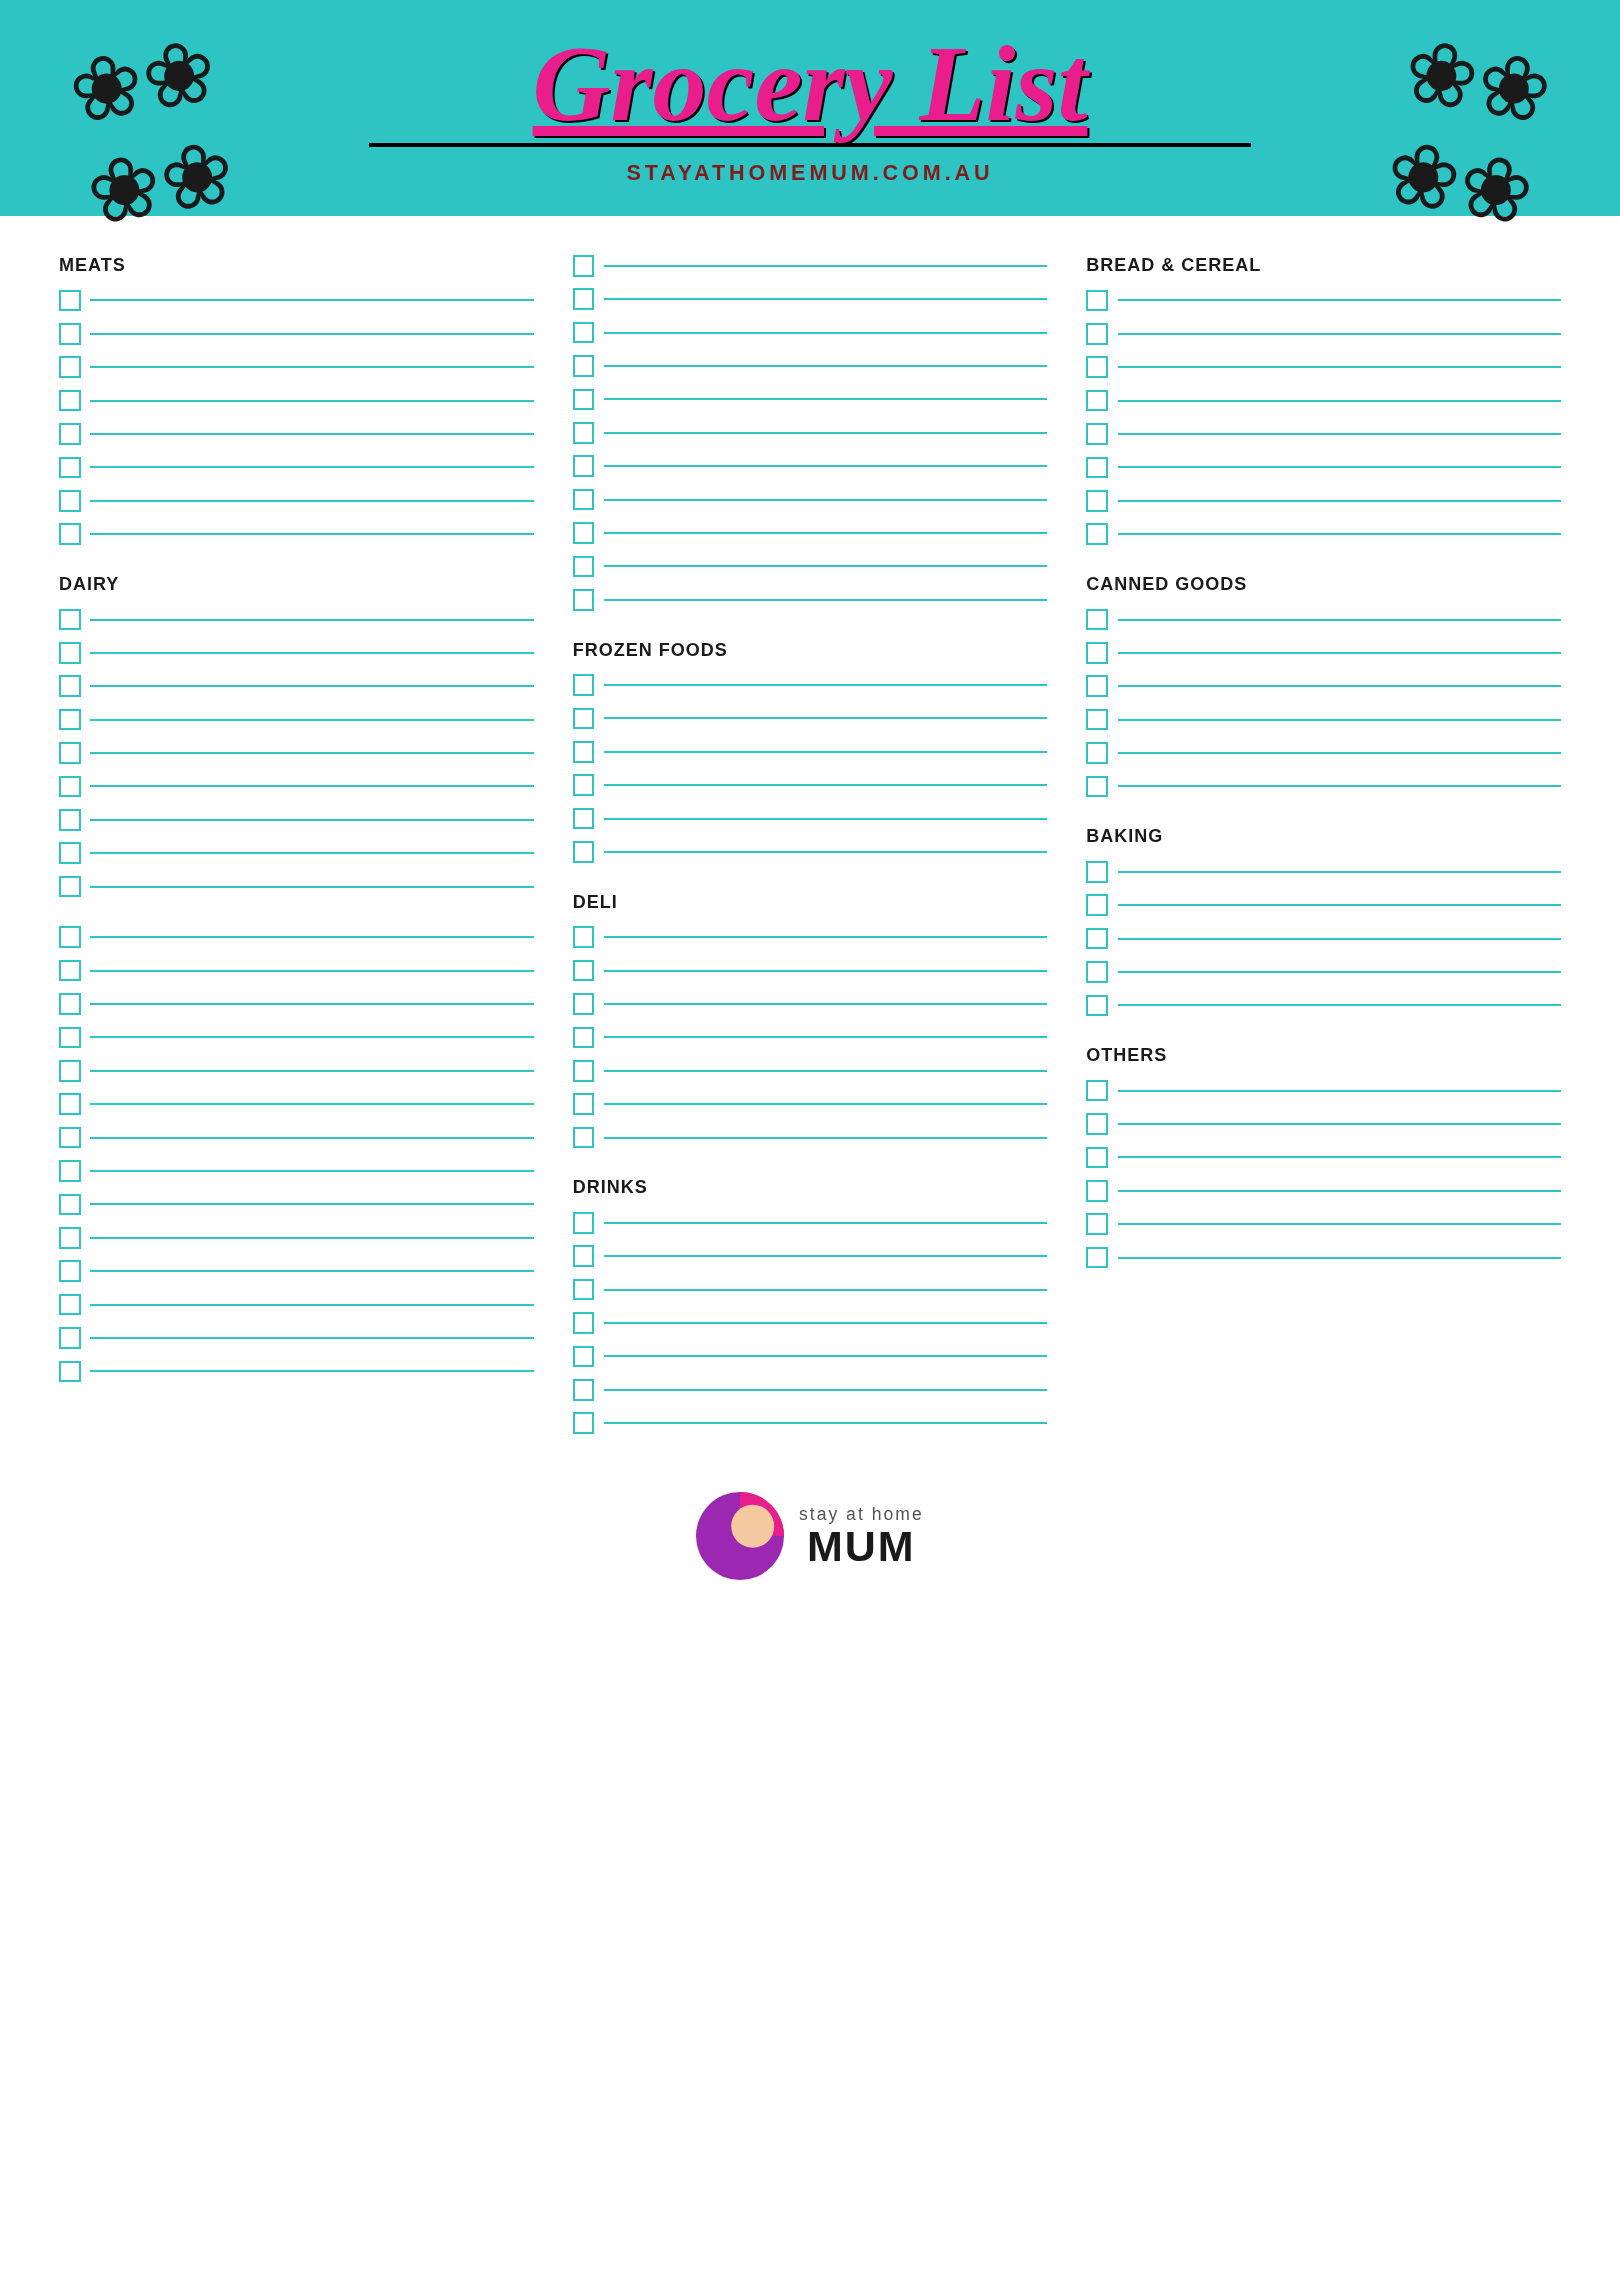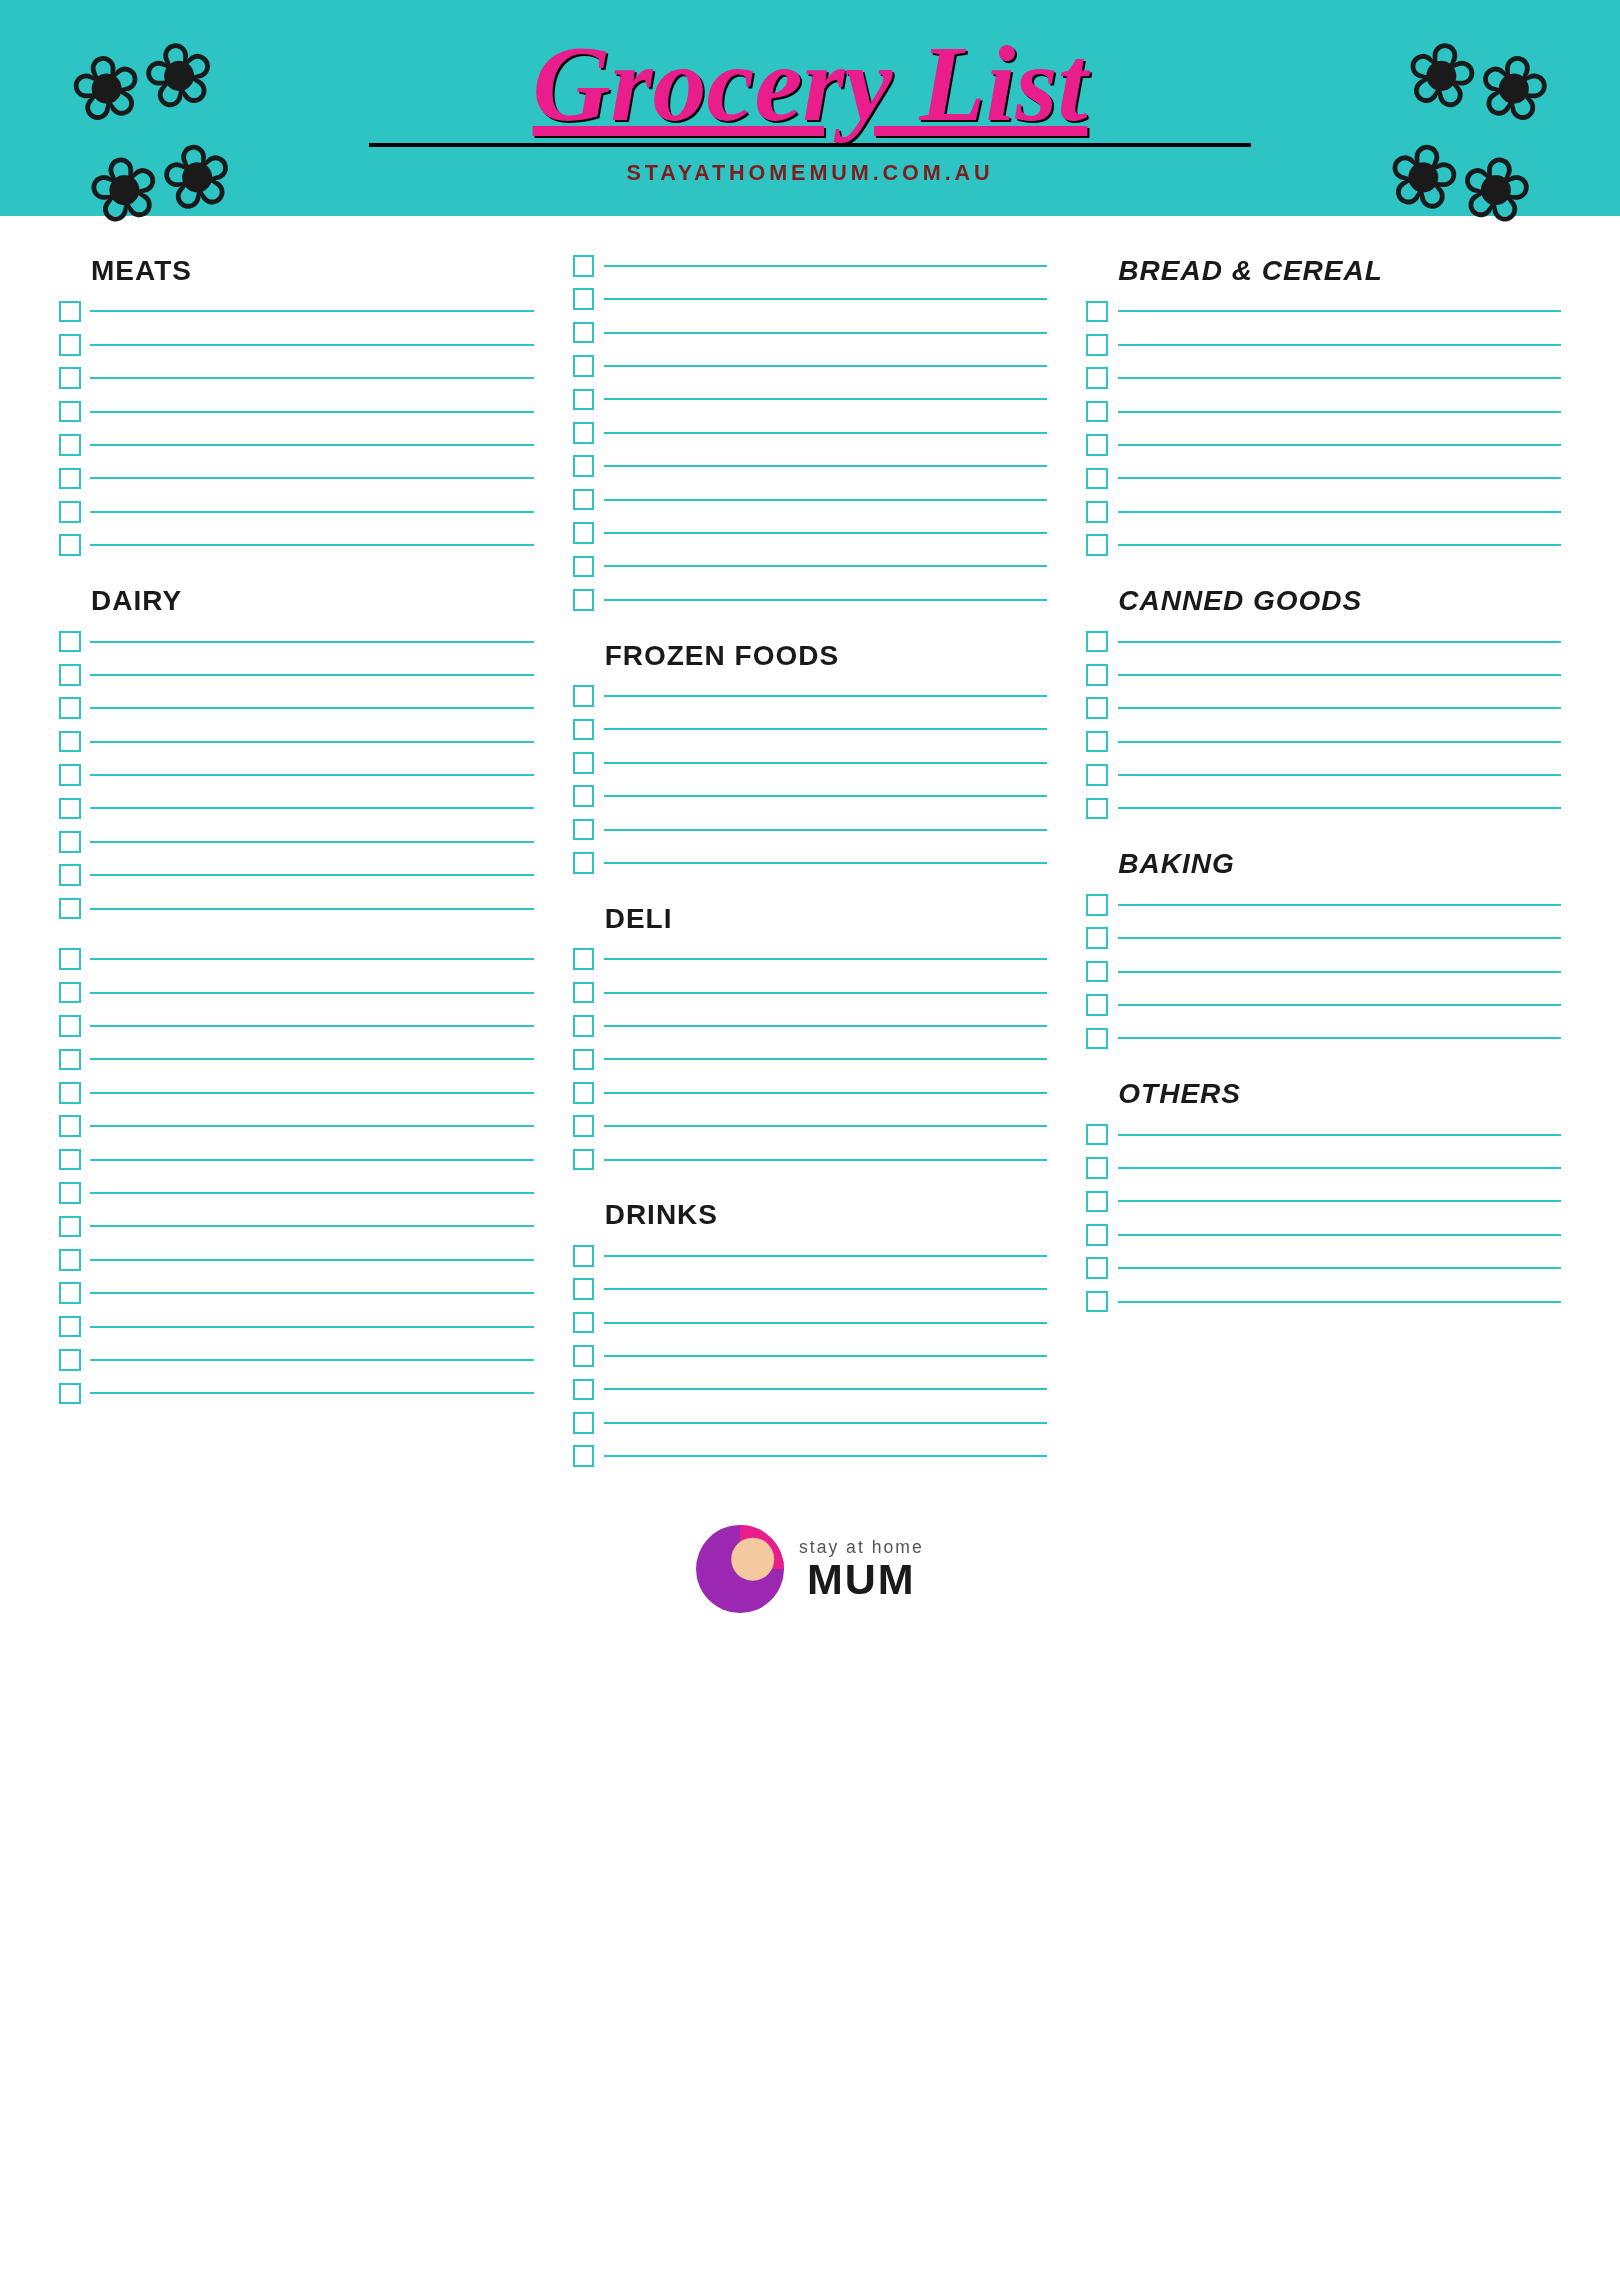--- a/index.html
+++ b/index.html
@@ -71,27 +71,26 @@
       display: grid;
       grid-template-columns: 1fr 1fr 1fr;
       gap: 0 39px;
     }
 
     .section {
       margin-bottom: 29px;
     }
 
     .section-title {
-      font-size: 28px;
+      font-size: 18px;
       font-weight: 900;
       color: #1a1a1a;
       margin-bottom: 13.7px;
       letter-spacing: 1px;
       text-transform: uppercase;
-      margin-left: 32px;
     }
 
     .checklist-item {
       display: flex;
       align-items: center;
       margin-bottom: 11.8px;
       gap: 9.8px;
     }
 
     .checkbox {
@@ -131,21 +130,21 @@
       font-size: 43px;
       font-weight: 900;
       color: #1a1a1a;
       line-height: 1;
       letter-spacing: 2px;
     }
 
     
     .col1 { grid-column: 1; }
     .col2 { grid-column: 2; }
-    .col3 { grid-column: 3; font-style: italic; }
+    .col3 { grid-column: 3; }
   </style>
 </head>
 <body>
 
 <div class="header">
   <div class="flower-left">❀❀<br>❀❀</div>
   <div class="flower-right">❀❀<br>❀❀</div>
   <div class="header-title">Grocery List</div>
   <div class="header-underline"></div>
   <div class="header-subtitle">STAYATHOMEMUM.COM.AU</div>

